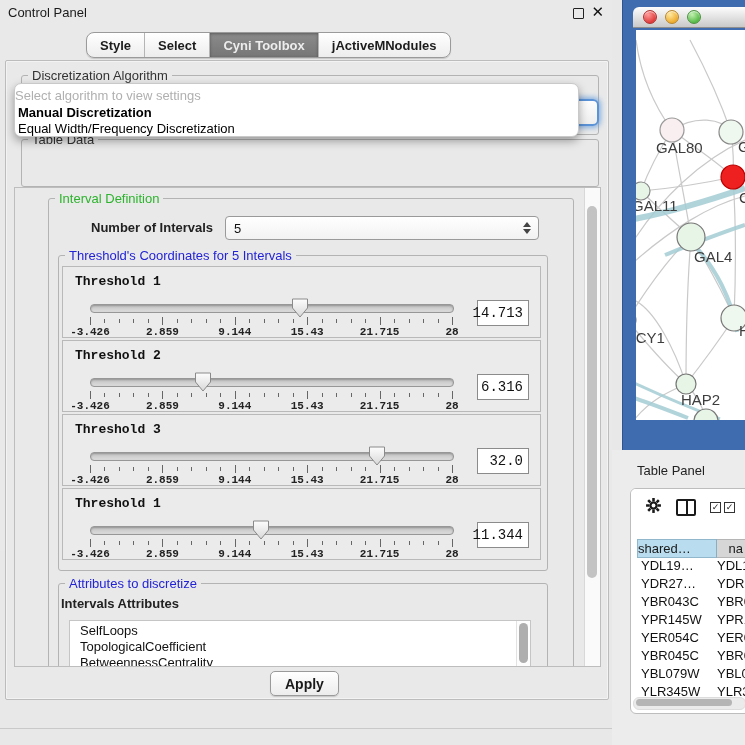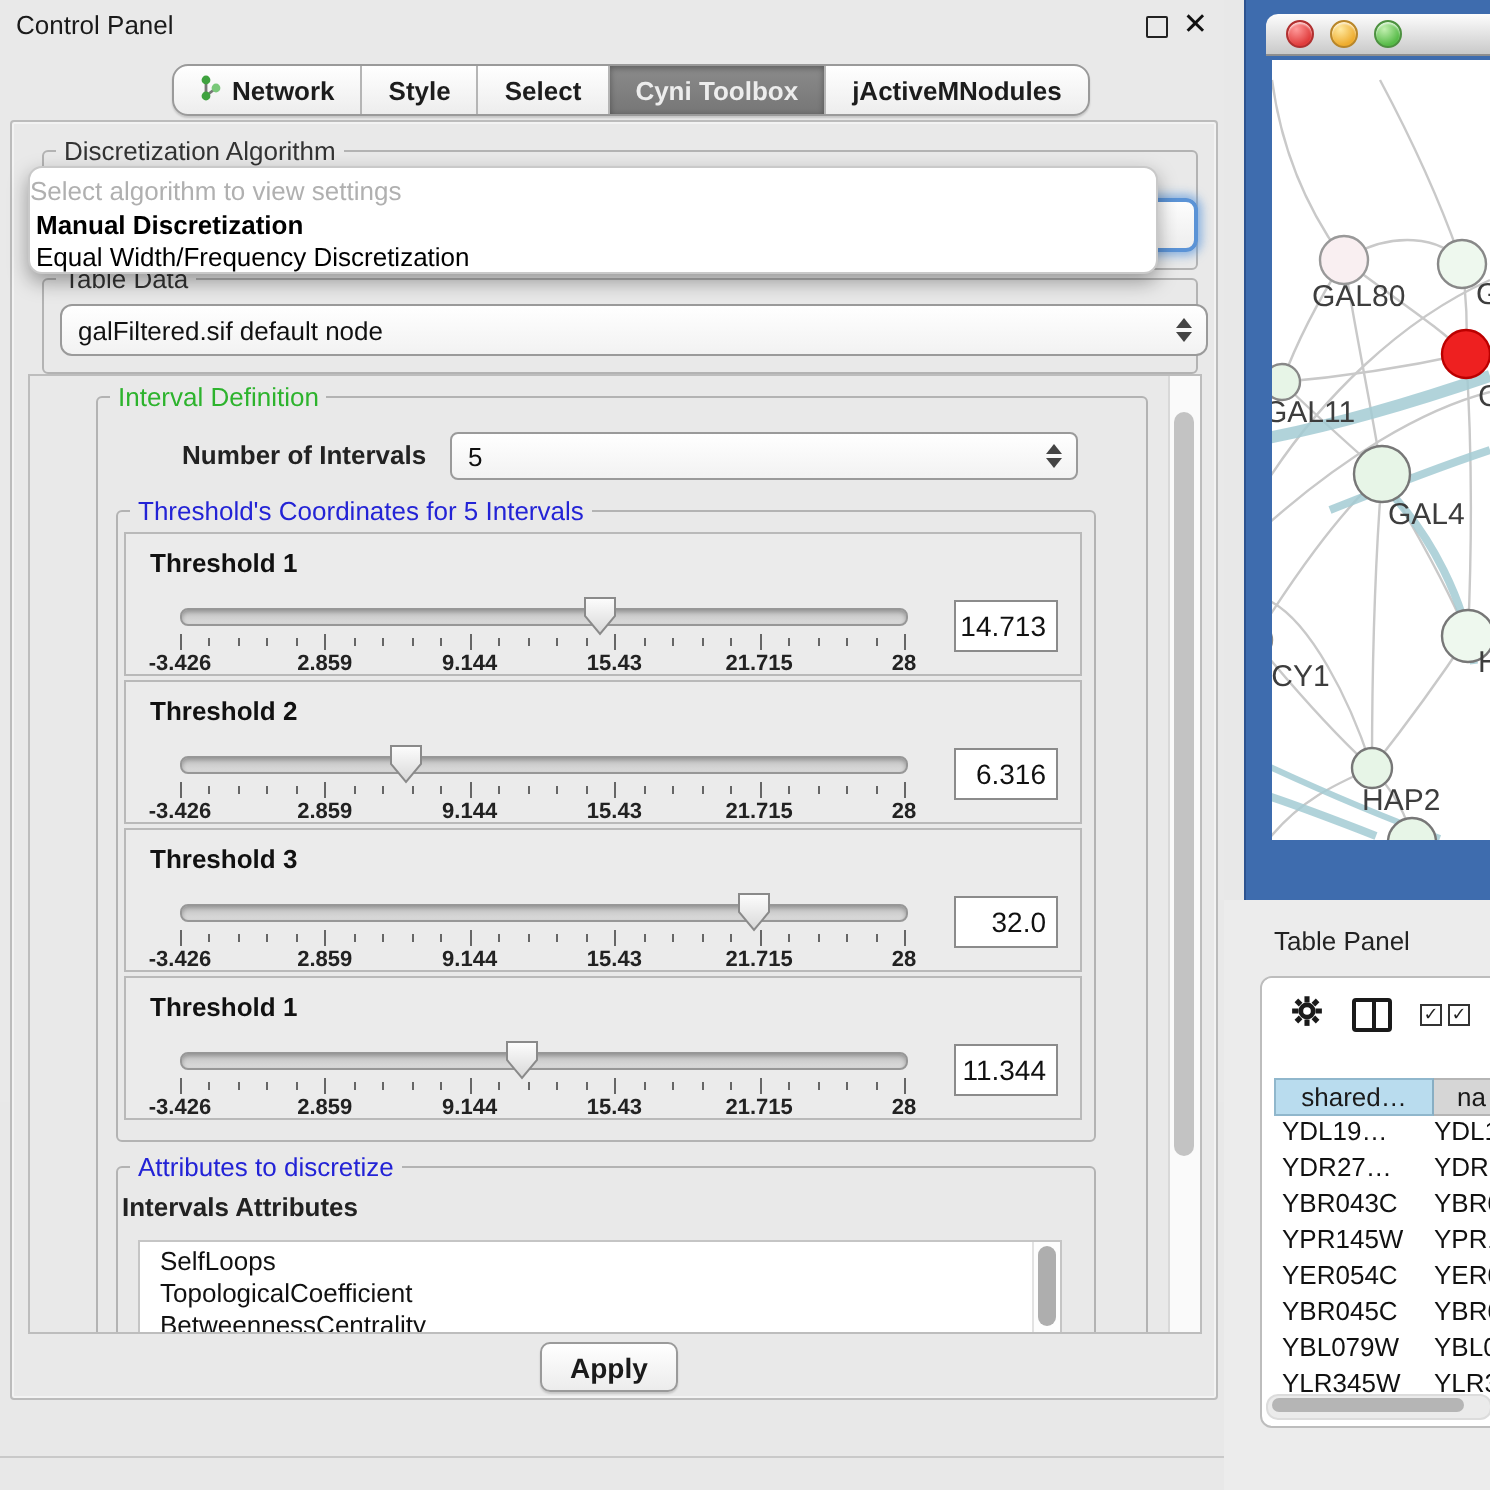--- a/index.html
+++ b/index.html
@@ -116,53 +116,41 @@
   #tp-box{left:18px;top:38px;width:115px;height:224px;background:#fff;border:1px solid #bdbdbd;
       border-radius:6px 0 0 6px;overflow:hidden;}
   #tp-toolbar{position:absolute;left:0;top:0;width:100%;height:36px;background:#fff;
       display:flex;align-items:center;gap:14px;padding-left:14px;box-sizing:border-box;}
   .cols-icon{width:16px;height:13px;border:2px solid #1a1a1a;border-radius:2px;position:relative;}
   .cols-icon:after{content:"";position:absolute;left:50%;top:0;width:2px;height:100%;background:#1a1a1a;}
   .cb{width:9px;height:9px;border:1px solid #333;font-size:9px;line-height:9px;color:#222;
       display:inline-block;text-align:center;}
   #tp-header{position:absolute;left:6px;top:50px;width:109px;height:19px;display:flex;font-size:13px;}
   #tp-header .h1{width:80px;background:#b9dcee;border:1px solid #90b7cc;border-right:1px solid #88aec3;
-      text-align:center;color:#1a1a1a;box-sizing:border-box;line-height:17px;}
+      text-align:left;color:#1a1a1a;box-sizing:border-box;line-height:17px;}
   #tp-header .h2{flex:1;background:#d6d6d6;border:1px solid #b5b5b5;border-left:none;
       text-align:right;padding-right:2px;color:#1a1a1a;box-sizing:border-box;line-height:17px;}
   #tp-rows{position:absolute;left:6px;top:69px;width:109px;height:141px;overflow:hidden;}
   .tp-row{display:flex;height:18px;font-size:13px;color:#111;}
   .tp-row .c1{width:80px;padding-left:4px;box-sizing:border-box;white-space:nowrap;}
   .tp-row .c2{flex:1;white-space:nowrap;overflow:hidden;}
   #tp-hscroll{position:absolute;left:2px;bottom:3px;width:111px;height:11px;border-radius:6px;
       background:#ebebeb;border:1px solid #dcdcdc;}
   #tp-hscroll .thumb{position:absolute;left:2px;top:1px;width:96px;height:7px;border-radius:4px;background:#b5b5b5;}
 </style>
 </head>
 <body>
 
 <div id="control-panel" class="abs">
   <div id="cp-title" class="abs">Control Panel</div>
   <div id="cp-float" class="abs"></div>
   <div id="cp-close" class="abs">✕</div>
 
   <div id="top-tabs" class="seg abs">
     <div class="seg-btn">
-      <span>
-        <svg width="11" height="14" viewBox="0 0 11 14">
-          <line x1="3" y1="3" x2="3" y2="11" stroke="#777" stroke-width="1.4"></line>
-          <line x1="3" y1="11" x2="8" y2="7" stroke="#777" stroke-width="1.4"></line>
-          <circle cx="3" cy="3" r="2.2" fill="#3fa23f"></circle>
-          <circle cx="3" cy="11" r="2.2" fill="#3fa23f"></circle>
-          <circle cx="8" cy="7" r="2.2" fill="#79c879"></circle>
-        </svg>
-      </span>
-      <span>Network</span>
-    </div>
-    <div class="seg-btn">
         <span>Style</span>
       </div>
     <div class="seg-btn">
         <span>Select</span>
       </div>
     <div class="seg-btn selected">
         <span>Cyni Toolbox</span>
       </div>
     <div class="seg-btn">
         <span>jActiveMNodules</span>
@@ -177,27 +165,20 @@
     <div id="focused-combo" class="abs"></div>
 
     <div id="algo-popup" class="abs">
       <div class="ph">Select algorithm to view settings</div>
       <div class="opt selected">Manual Discretization</div>
       <div class="opt">Equal Width/Frequency Discretization</div>
     </div>
 
     <div class="groupbox" style="left:15px;top:78px;width:576px;height:46px;">
       <span class="group-label gl-plain">Table Data</span>
-      <div class="combo" style="left:8px;top:12px;width:556px;height:24px;">
-        <span>galFiltered.sif default node</span>
-        <span class="spinner">
-            <span class="up"></span>
-            <span class="dn"></span>
-          </span>
-      </div>
     </div>
 
     <div id="scroll-wrap" class="abs">
       <div class="vscroll">
         <div class="thumb" style="top:18px;height:372px;"></div>
       </div>
 
       <div class="groupbox" style="left:33px;top:10px;width:524px;height:470px;background:#e9e9e9;">
         <span class="group-label gl-green">Interval Definition</span>
 
@@ -205,21 +186,21 @@
         <div class="combo" style="left:176px;top:17px;width:296px;height:22px;border-radius:4px;">
           <span>5</span>
           <span class="spinner">
               <span class="up"></span>
               <span class="dn"></span>
             </span>
         </div>
 
         <div class="groupbox" style="left:9px;top:56px;width:488px;height:314px;">
           <span class="group-label gl-blue" style="background:#e9e9e9;">Threshold's Coordinates for 5 Intervals</span>
-          <div id="thresholds-list" style="position:absolute;left:3px;top:10px;width:479px;">
+          <div id="thresholds-list" style="position:absolute;left:3px;top:10px;width:479px;font-family:Liberation Mono, monospace;">
               <div class="th-panel">
     <div class="th-label">Threshold 1</div>
     <div class="th-track">
       <span class="th-thumb" style="left:57.7%">
         <svg width="18" height="20">
                       <defs>
                         <linearGradient id="tg0" x1="0" y1="0" x2="0" y2="1">
         <stop offset="0" stop-color="#fdfdfd"></stop>
                           <stop offset="1" stop-color="#d8d8d8"></stop>
                         </linearGradient>

